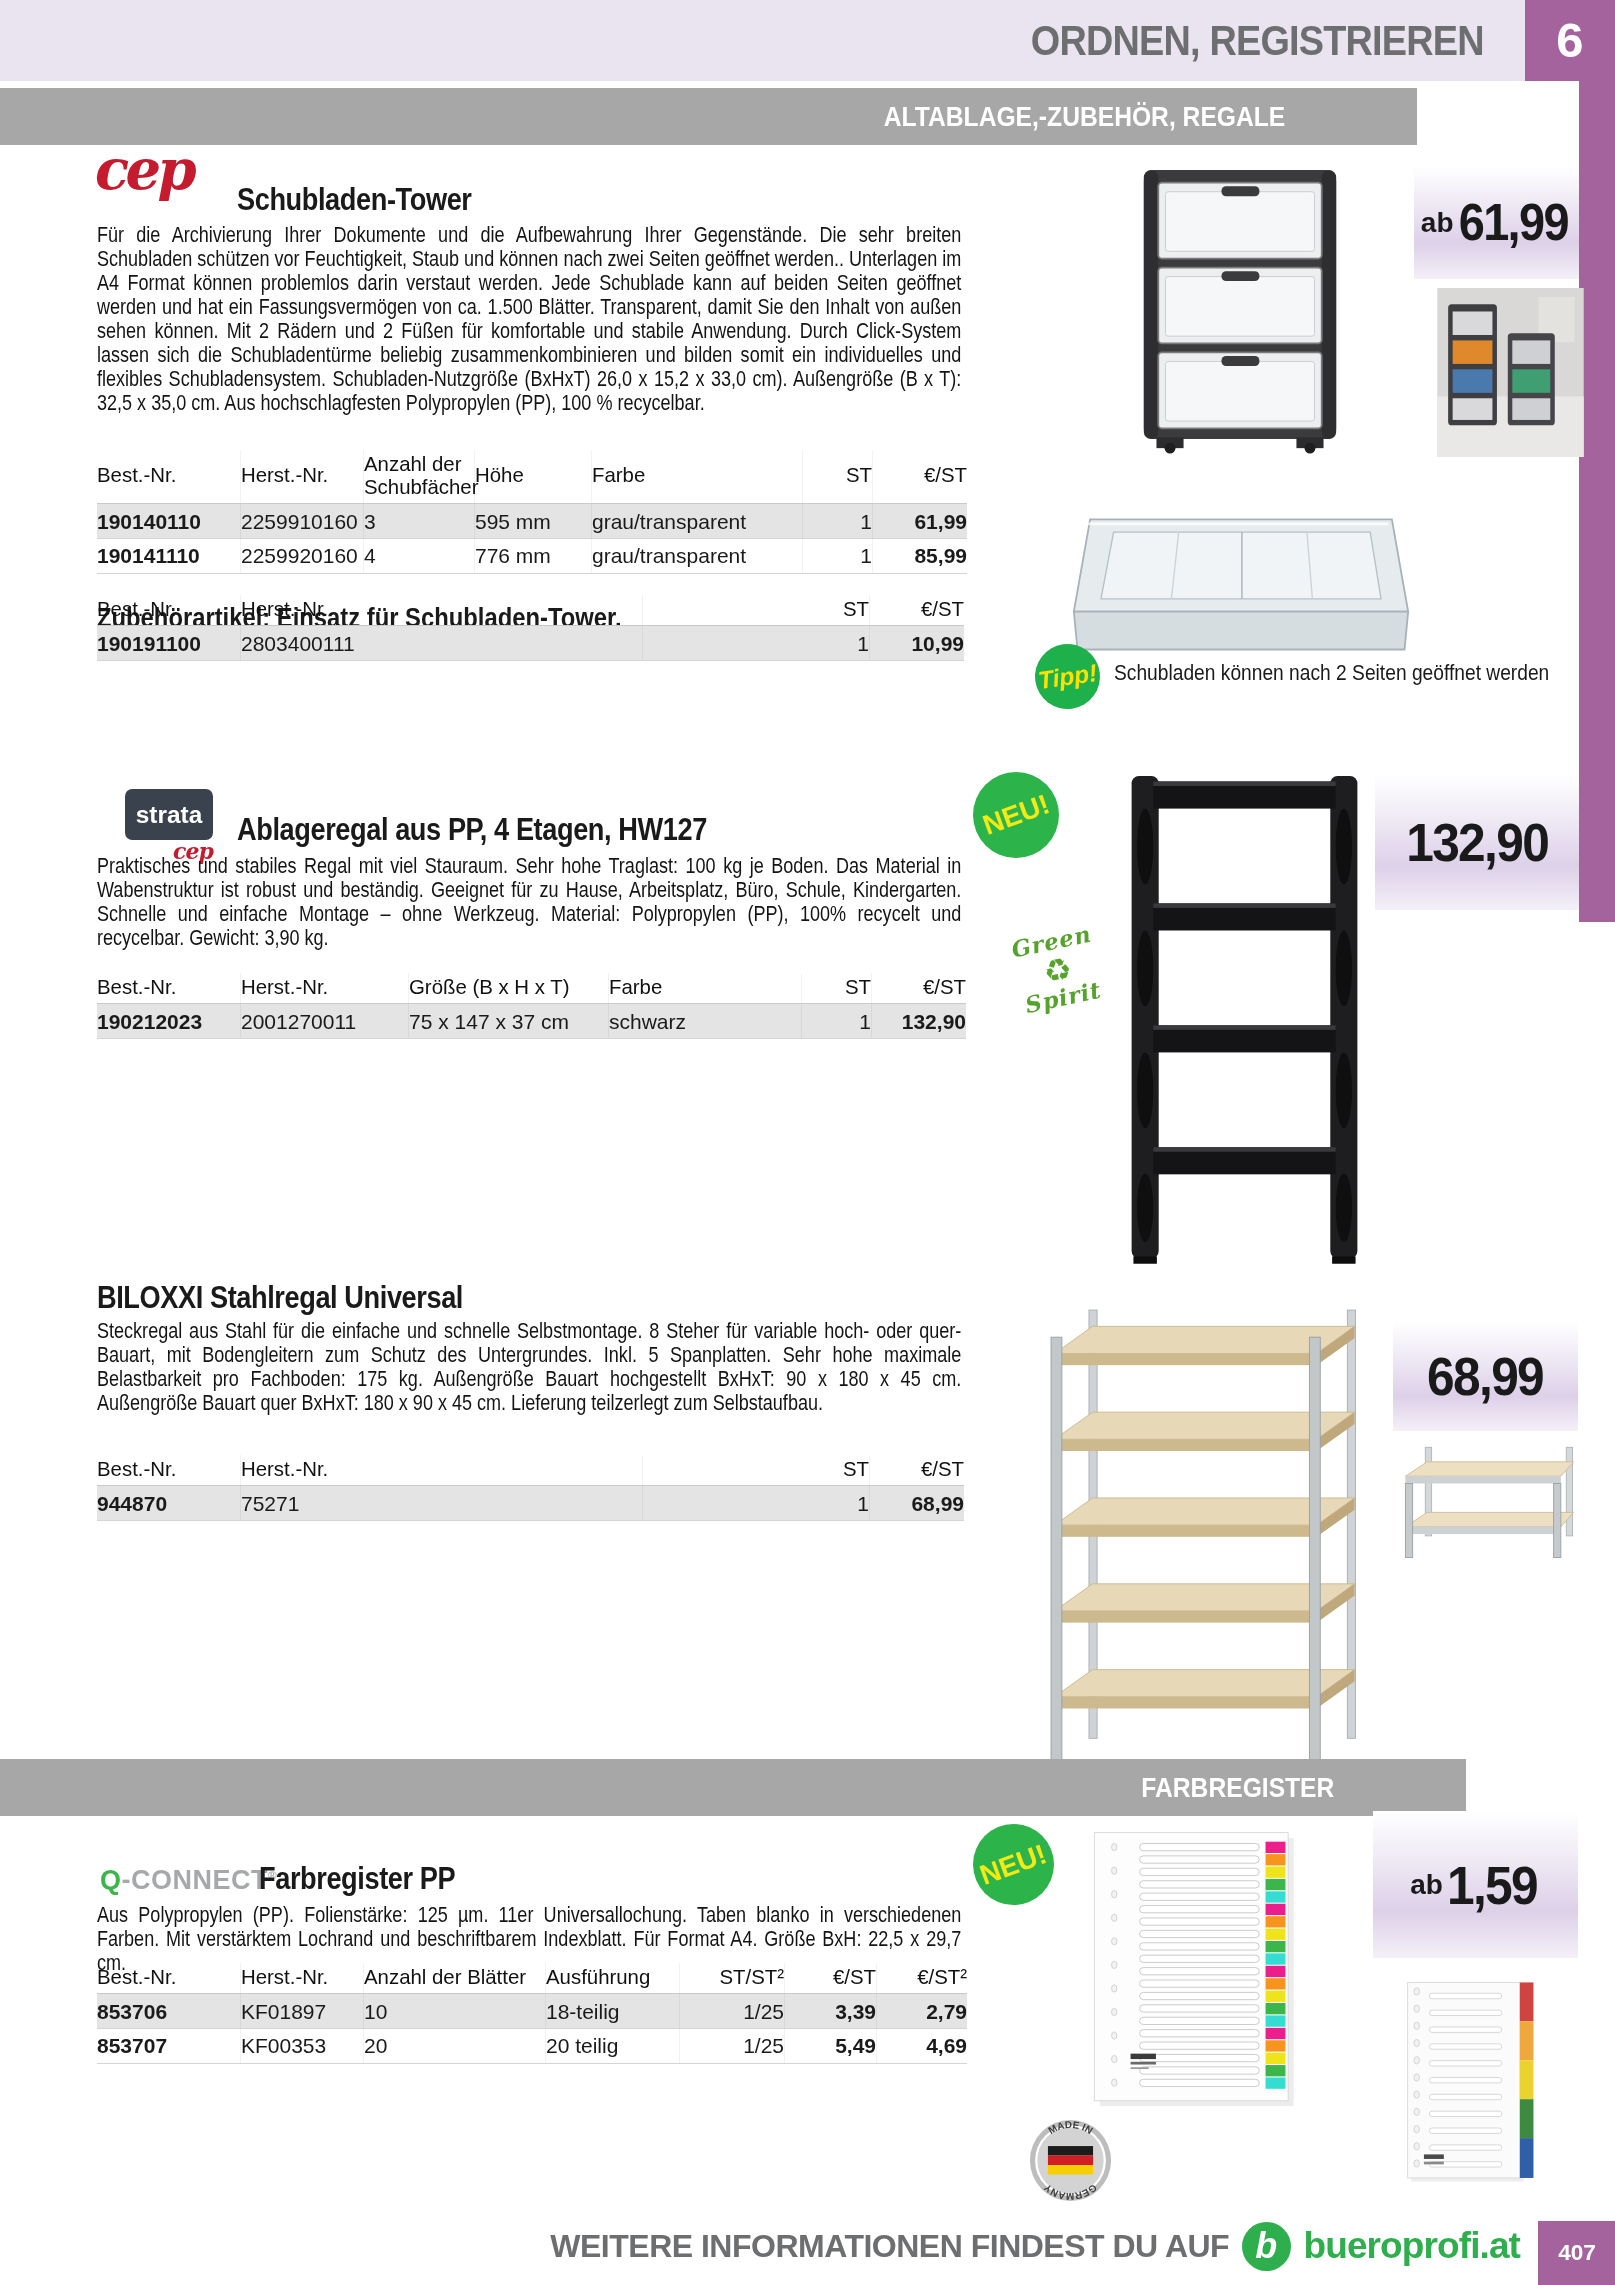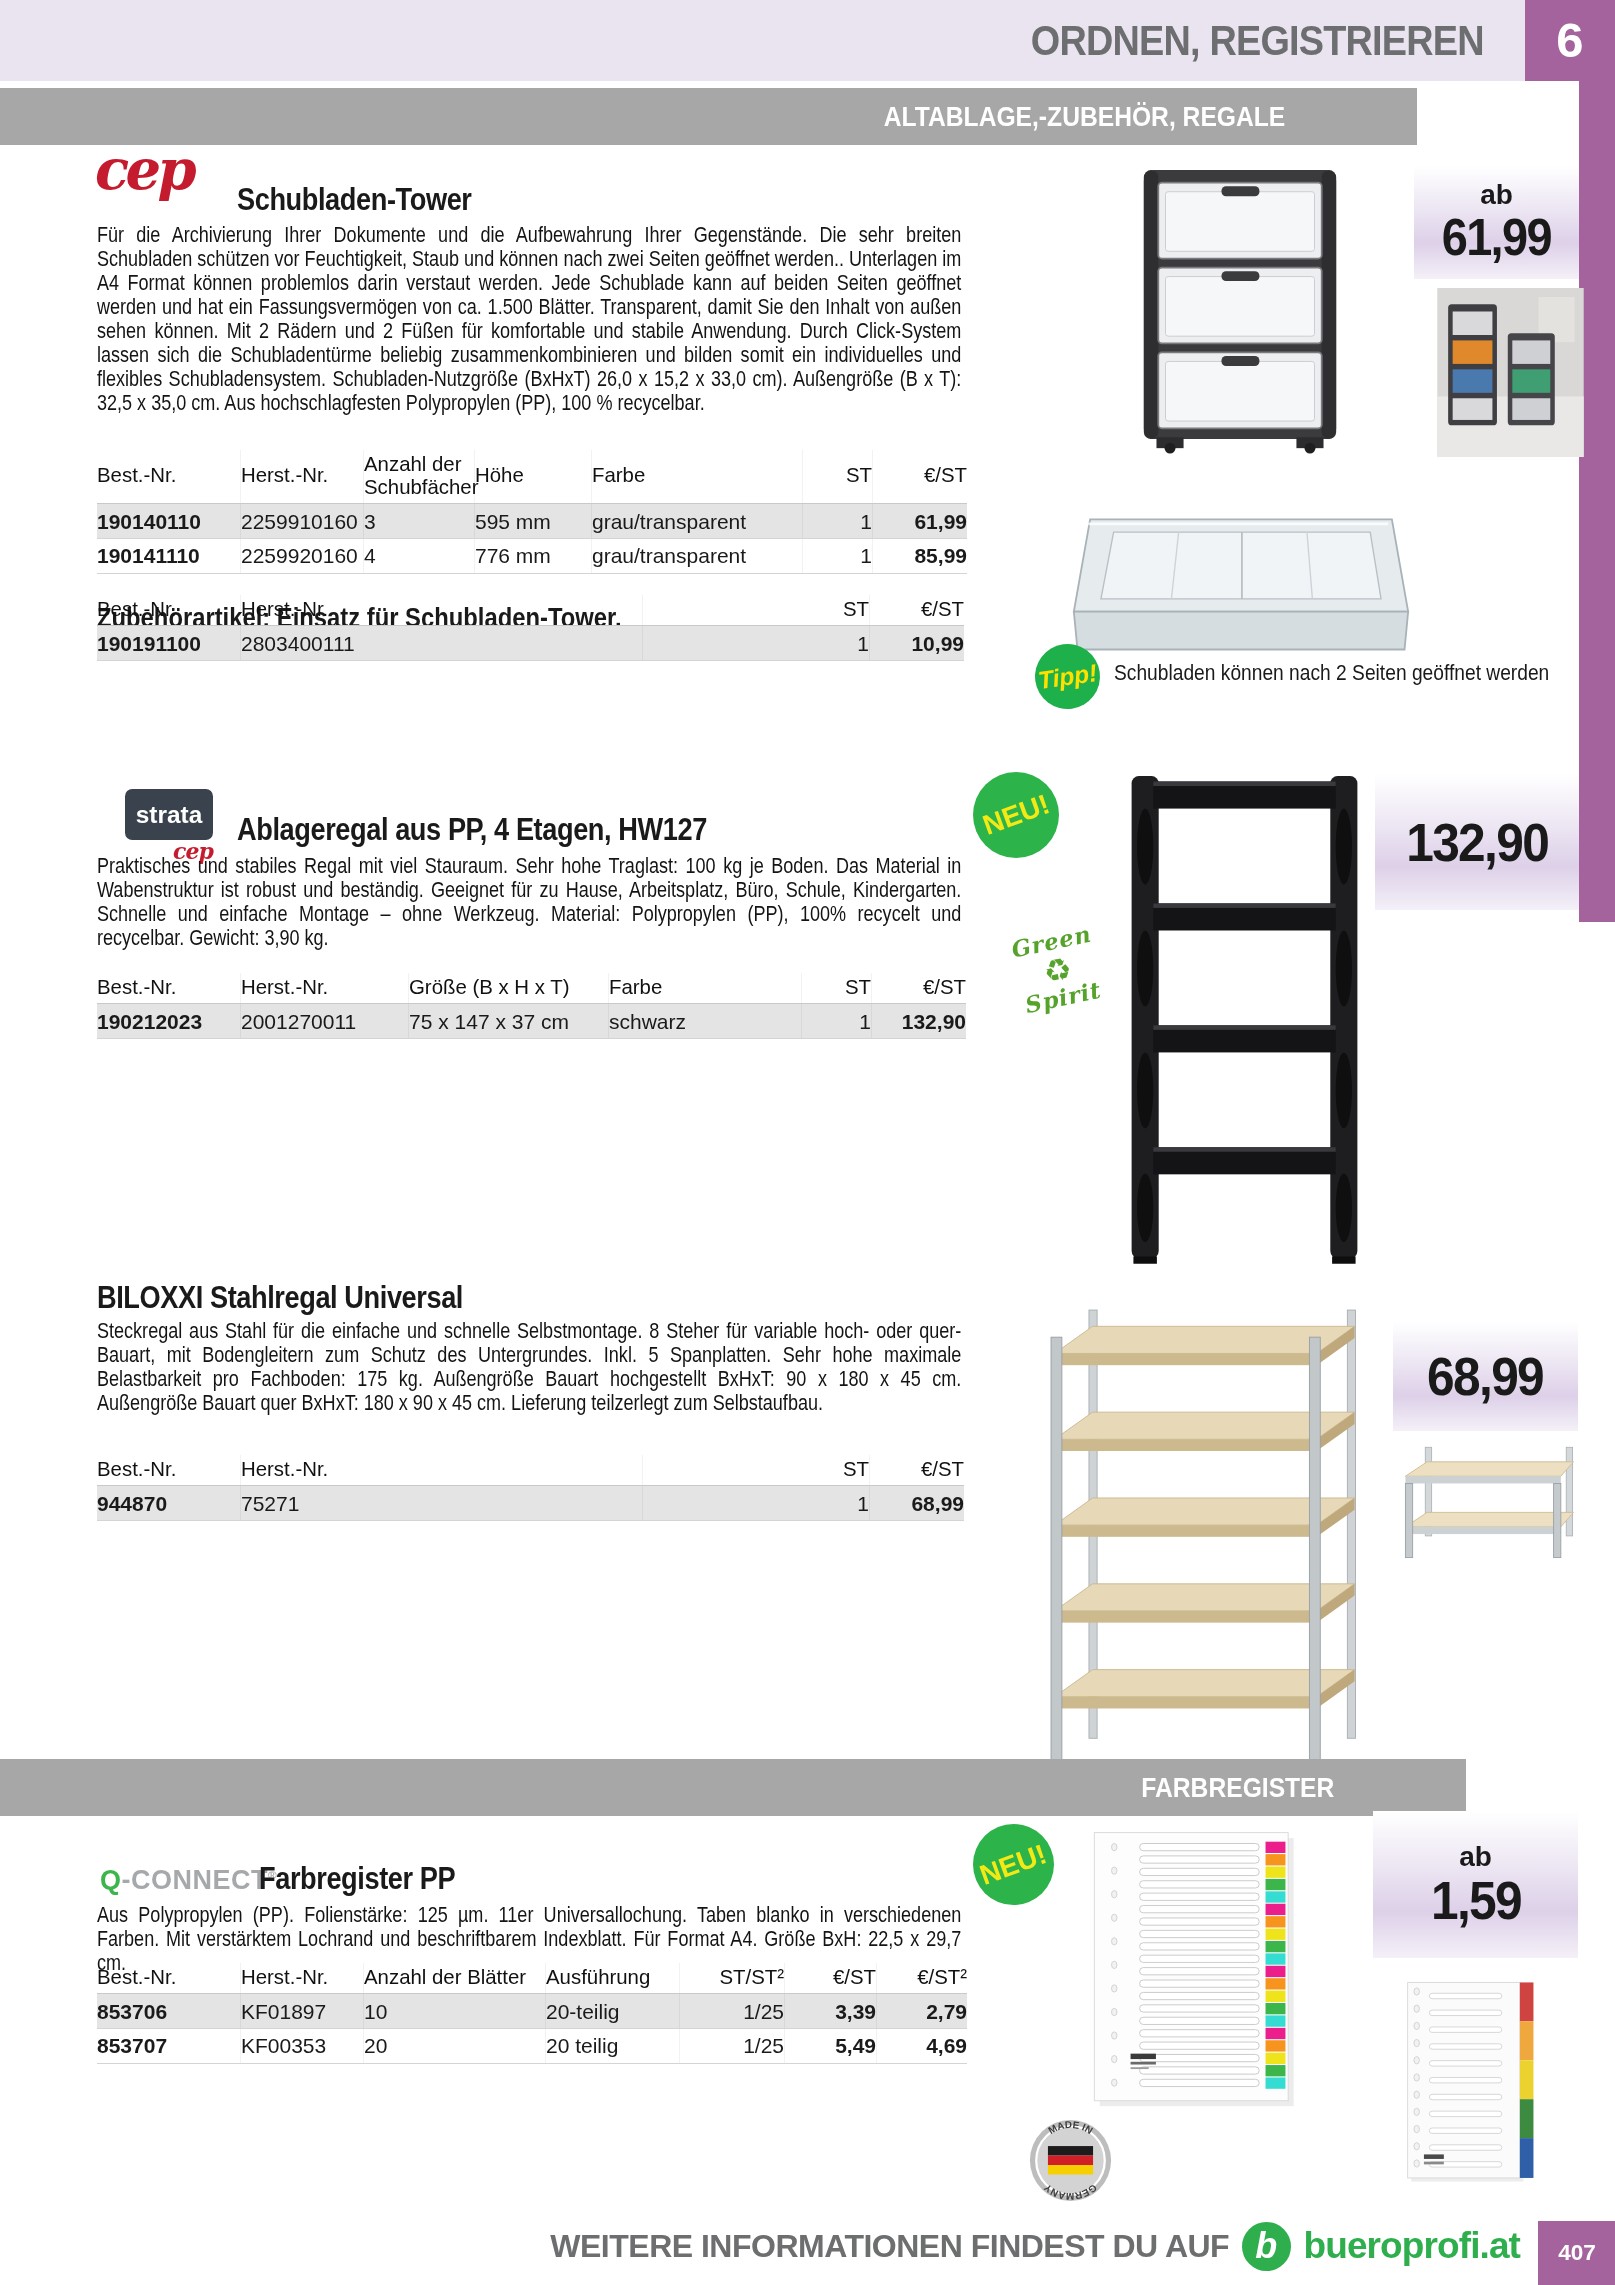--- a/index.html
+++ b/index.html
@@ -50,21 +50,21 @@
   
   .tip-circle{width:65px;height:65px;border-radius:50%;background:#1db04b;display:flex;
               align-items:center;justify-content:center;transform:rotate(-8deg);}
   .tip-circle span{color:#ffe100;font-weight:bold;font-style:italic;font-size:24.4px;}
   .tip-text{font-size:22.6px;}
   .neu-circle{border-radius:50%;background:#2cb34a;display:flex;align-items:center;justify-content:center;}
   .neu-circle span{color:#f3ea15;font-weight:bold;font-size:28px;transform:rotate(-20deg);letter-spacing:0;}
 
   
   .pricebox{background:linear-gradient(180deg,#ffffff 0%,#eee8f4 35%,#ddd0e8 68%,#f4f0f8 100%);
-            text-align:center;display:flex;flex-direction:column;align-items:center;justify-content:center;}
+            text-align:center;display:flex;flex-direction:row;align-items:center;justify-content:center;}
   .price-ab{font-size:28px;font-weight:bold;line-height:31px;}
   .price-big{font-size:54px;font-weight:bold;letter-spacing:-1.8px;line-height:56px;transform:scaleX(0.92);}
 
   
   .strata-box{position:relative;width:88px;height:51px;background:#3a434d;border-radius:7.2px;
               display:flex;align-items:center;justify-content:center;}
   .strata-box:before{content:"";position:absolute;right:-4.5px;top:-3.6px;width:31px;height:27px;
               background:#f0c419;border-radius:3.6px;transform:rotate(18deg);z-index:-1;}
   .strata-box span{color:#fff;font-weight:bold;font-size:24.4px;}
   .strata-cep{font-family:"DejaVu Serif",serif;font-style:italic;font-weight:bold;color:#c41c2e;
@@ -392,21 +392,21 @@
             <th class="c4 num">ST/ST²</th>
             <th class="c5 num">€/ST</th>
             <th class="c6 num">€/ST²</th>
           </tr>
         </thead>
         <tbody>
           <tr>
             <td class="c0 bd">853706</td>
             <td class="c1">KF01897</td>
             <td class="c2">10</td>
-            <td class="c3">20-teilig</td>
+            <td class="c3">18-teilig</td>
             <td class="c4 num">1/25</td>
             <td class="c5 num bd">3,39</td>
             <td class="c6 num bd">2,79</td>
           </tr>
           <tr>
             <td class="c0 bd">853707</td>
             <td class="c1">KF00353</td>
             <td class="c2">20</td>
             <td class="c3">20 teilig</td>
             <td class="c4 num">1/25</td>

